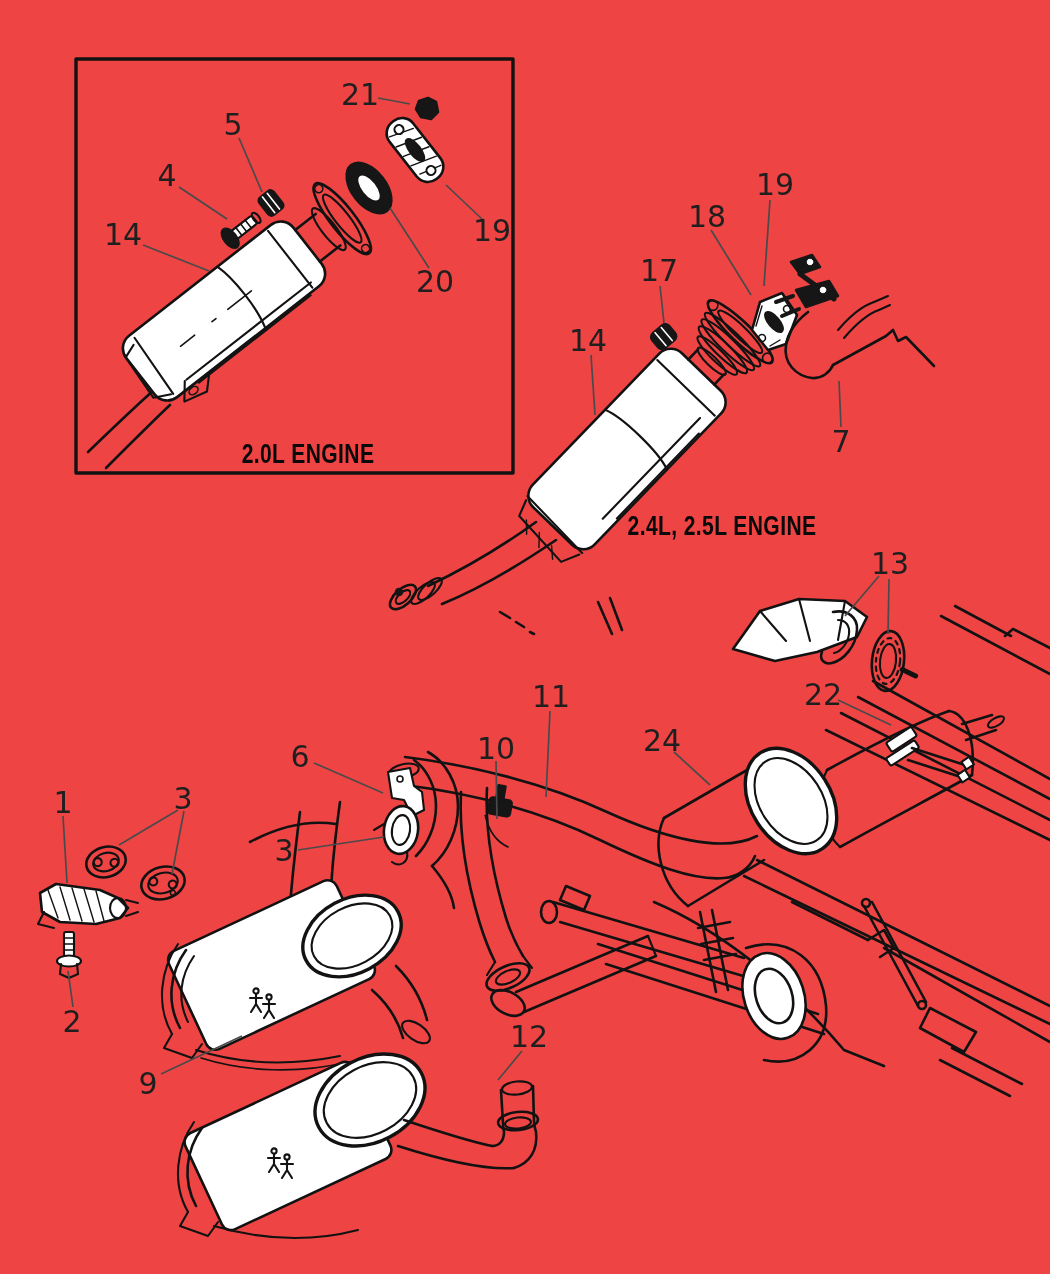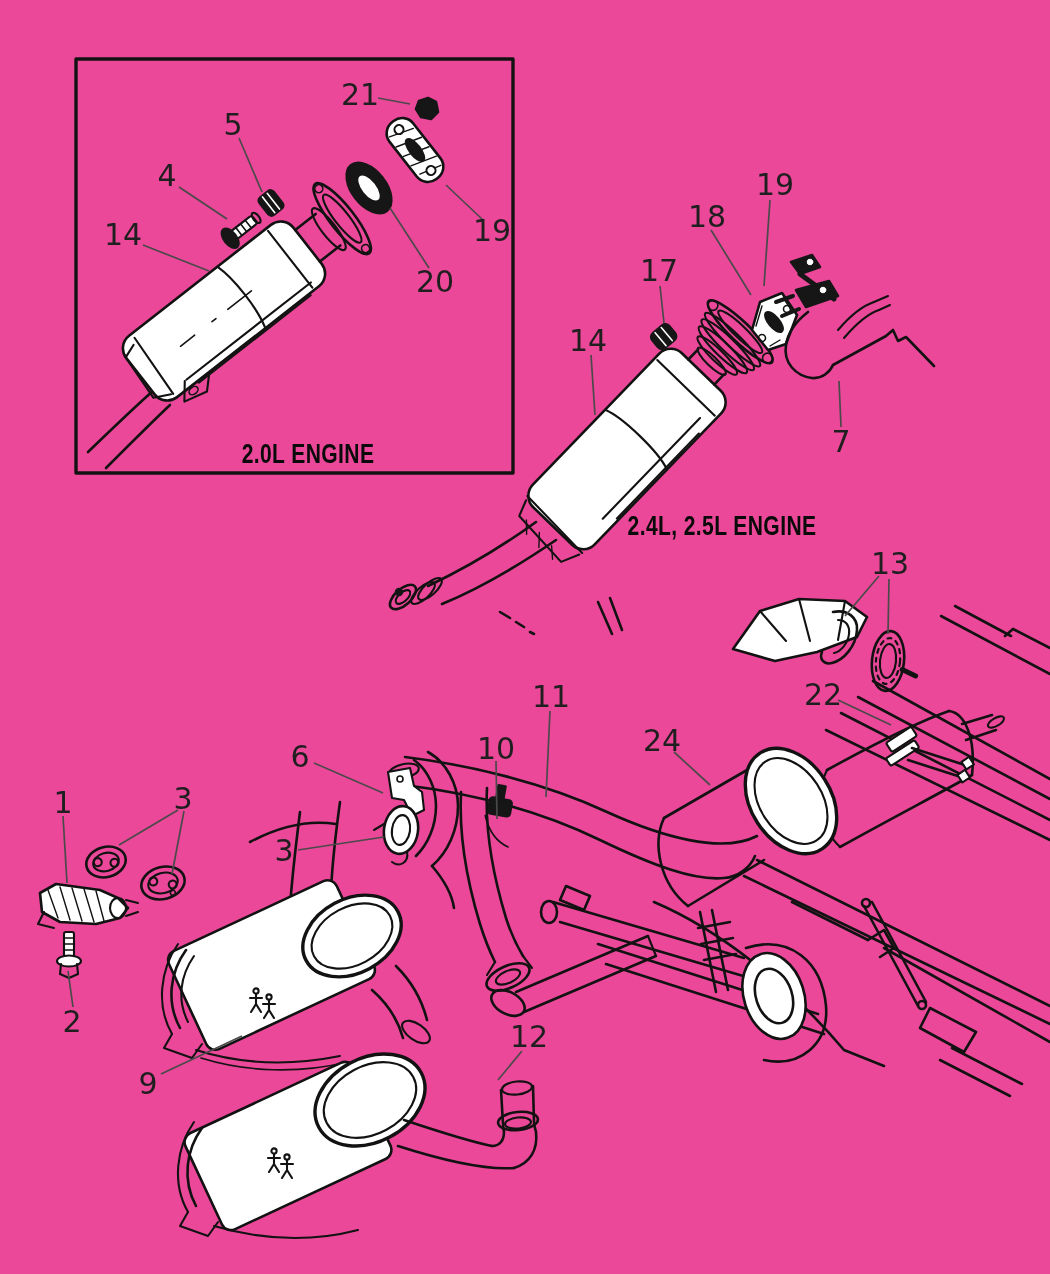--- a/index.html
+++ b/index.html
@@ -1,17 +1,17 @@
 <!DOCTYPE html>
 <html><head>
 <meta charset="utf-8">
 <style>
   html,body{margin:0;padding:0;background:#e8e8e8;}
   .stage{
-    position:relative;width:1050px;height:1274px;background:#ec4899;
+    position:relative;width:1050px;height:1274px;background:#ef4444;
     font-family:"DejaVu Sans",sans-serif;overflow:hidden;
   }
   .stage svg{position:absolute;left:0;top:0;}
   
   #art path,#art line,#art rect,#art ellipse,#art circle,#art polygon{
     stroke:#121212;fill:none;stroke-width:2.6;stroke-linecap:round;stroke-linejoin:round;
   }
   #art .thin{stroke-width:1.6}
   #art .med{stroke-width:2.1}
   #art .thick{stroke-width:3.4}

